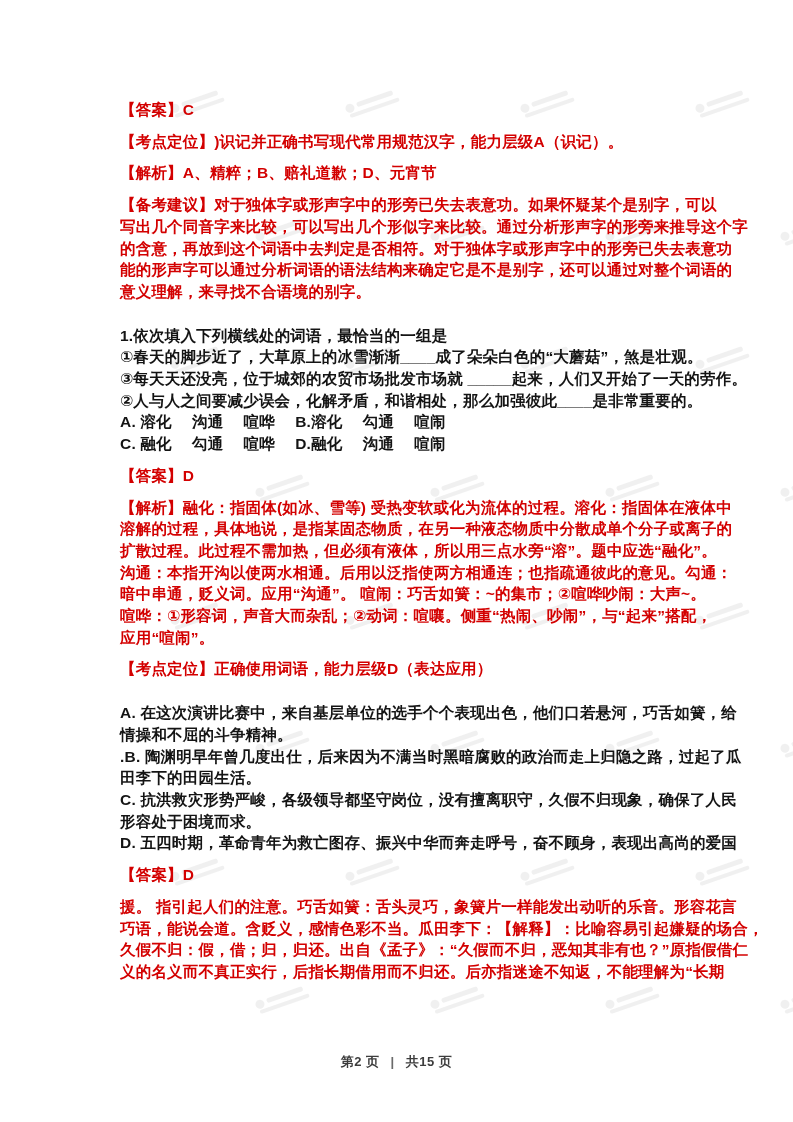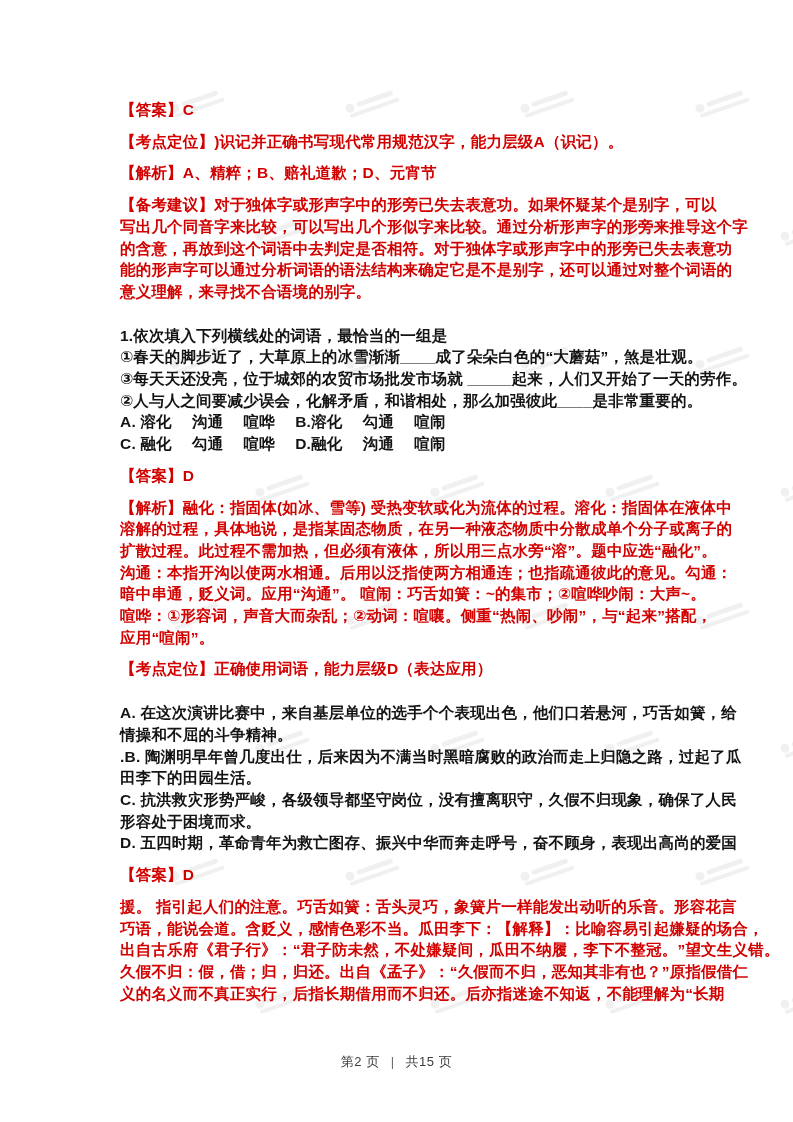--- a/index.html
+++ b/index.html
@@ -45,21 +45,21 @@
     font-weight:700;
     white-space:nowrap;
     letter-spacing:.2px;
   }
   .style-red .line{color:var(--red);}
   .style-black .line{color:var(--black);}
   .footer{
     position:absolute;left:0;right:0;top:1053px;
     text-align:center;
     font-size:13px;
-    font-weight:400;
+    font-weight:700;
     color:var(--footer);
     letter-spacing:.5px;
   }
   .footer .sep{margin:0 11px;color:#6a6a6a;}
 </style>
 </head>
 <body>
 
 <div class="page">
   <div class="watermark-layer" id="wm-layer">
@@ -273,21 +273,20 @@
         <div class="line">C. 抗洪救灾形势严峻，各级领导都坚守岗位，没有擅离职守，久假不归现象，确保了人民</div>
         <div class="line">形容处于困境而求。</div>
         <div class="line">D. 五四时期，革命青年为救亡图存、振兴中华而奔走呼号，奋不顾身，表现出高尚的爱国</div>
       </section>
       <section class="block style-red gap-half">
         <div class="line">【答案】D</div>
       </section>
       <section class="block style-red">
         <div class="line">援。 指引起人们的注意。巧舌如簧：舌头灵巧，象簧片一样能发出动听的乐音。形容花言</div>
         <div class="line">巧语，能说会道。含贬义，感情色彩不当。瓜田李下：【解释】：比喻容易引起嫌疑的场合，</div>
-        <div class="line">出自古乐府《君子行》：“君子防未然，不处嫌疑间，瓜田不纳履，李下不整冠。”望文生义错。</div>
         <div class="line">久假不归：假，借；归，归还。出自《孟子》：“久假而不归，恶知其非有也？”原指假借仁</div>
         <div class="line">义的名义而不真正实行，后指长期借用而不归还。后亦指迷途不知返，不能理解为“长期</div>
       </section>
     </main>
 
   <footer class="footer">
     <span>第2 页</span><span class="sep">|</span><span>共15 页</span>
   </footer>
 </div>
 

